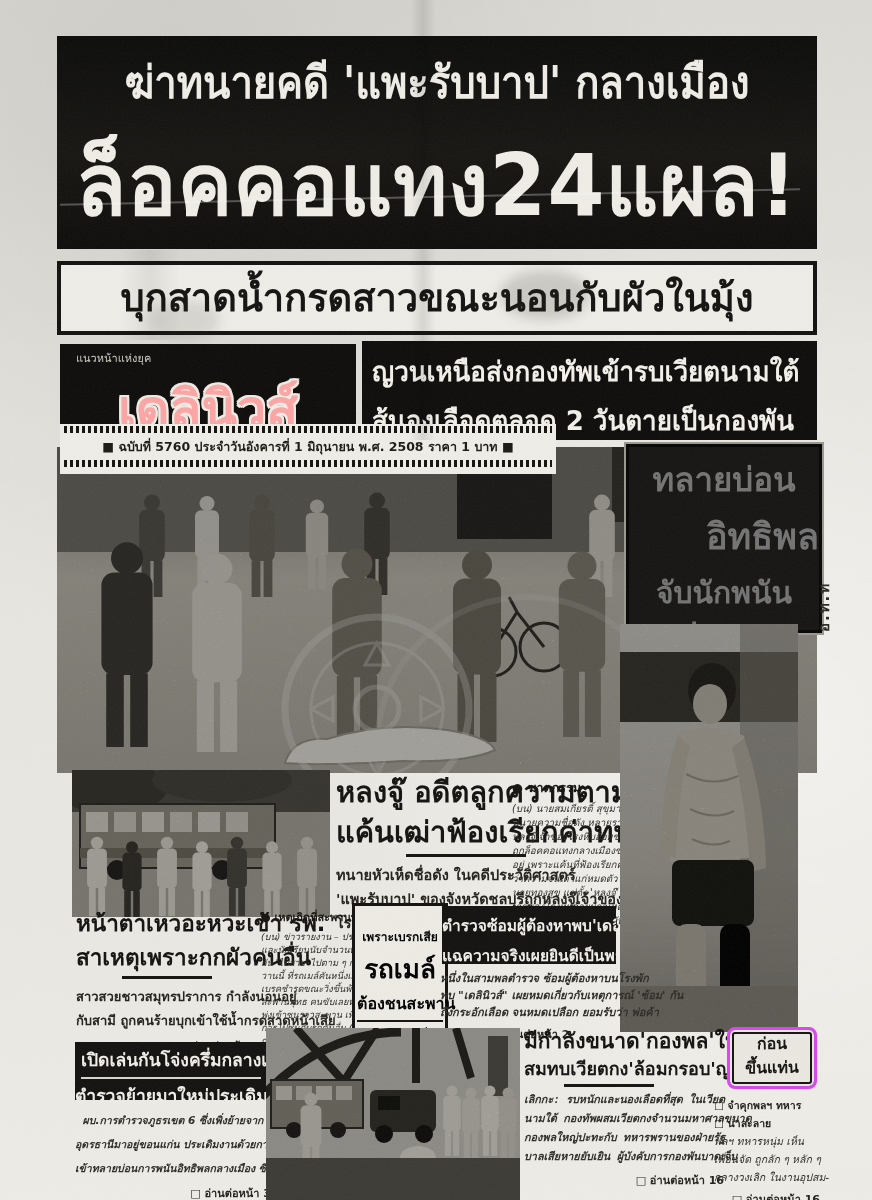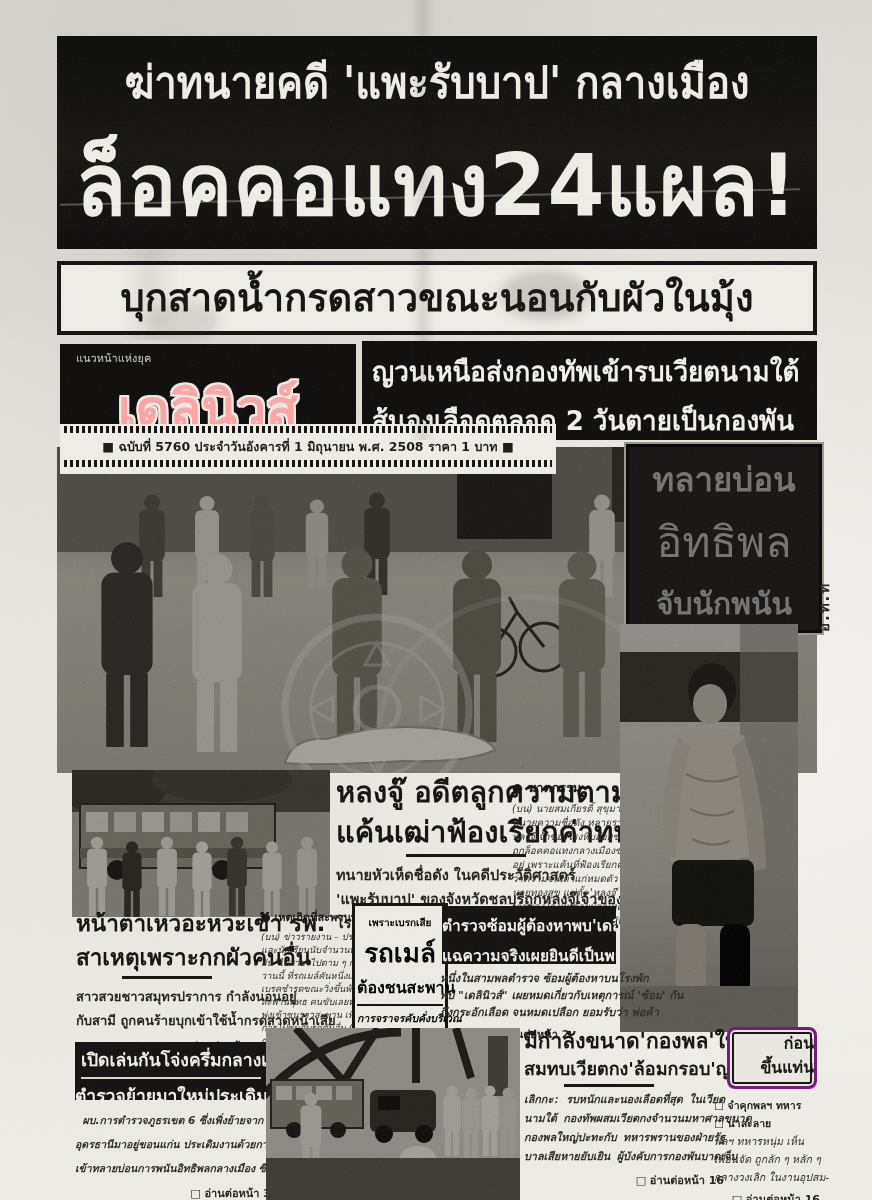--- a/index.html
+++ b/index.html
@@ -59,21 +59,21 @@
   .dateline-text{font-size:12.5px;font-weight:bold;color:#1a1914;text-align:center;margin:4px 0 3px 0;white-space:nowrap;}
   
   .photo{overflow:hidden;background:#b2afa6;box-shadow:0 0 0 1px #8c897f inset;}
   
   .gamblingbox{
     left:626px;top:444px;width:190px;height:183px;
     background:#151412;border:3px solid #050505;outline:2px solid #9a978d;
     color:#737373;text-align:center;overflow:hidden;
   }
   .gamblingbox .g1{font-size:33px;font-weight:bold;margin-top:6px;}
-  .gamblingbox .g2{font-size:43px;font-weight:normal;margin-top:2px;}
+  .gamblingbox .g2{font-size:36px;font-weight:bold;margin-top:2px;text-align:right;}
   .gamblingbox .g3{font-size:30px;font-weight:bold;margin-top:4px;}
   .gamblingbox .g4{font-size:36px;font-weight:bold;margin-top:2px;}
   .marginnote{
     left:812px;top:572px;width:20px;height:70px;
     font-size:15px;font-weight:bold;color:#2a2822;
     writing-mode:vertical-rl;transform:rotate(180deg);text-align:center;letter-spacing:2px;
   }
   
   .hl-big{font-weight:bold;color:#131210;white-space:nowrap;}
   .body-sm{color:#23211c;}
@@ -90,21 +90,21 @@
   .acidart{left:76px;top:906px;width:182px;}
   .acidart .h{font-size:22.5px;line-height:34px;text-align:center;}
   .acidart .b{font-size:13px;font-weight:bold;line-height:24px;white-space:nowrap;}
   .bridgecol{left:261px;top:908px;width:92px;}
   .bridgecol .tinyline{font-size:9.2px;line-height:13px;}
   
   .busbox{
     left:352px;top:903px;width:86px;height:130px;
     border:3px solid #121110;background:#edebe4;text-align:center;padding:2px;
   }
-  .busbox .b1{font-size:10px;font-weight:bold;margin-top:7px;white-space:nowrap;}
+  .busbox .b1{font-size:12px;font-weight:bold;margin-top:19px;white-space:nowrap;}
   .busbox .b2{font-size:26px;font-weight:bold;margin-top:2px;}
   .busbox .b3{font-size:16px;font-weight:bold;margin-top:2px;white-space:nowrap;border-bottom:2px solid #121110;padding-bottom:4px;}
   .busbox .b4{font-size:10.5px;font-style:italic;font-weight:bold;margin-top:4px;white-space:nowrap;}
   .busbox .cont{font-size:9.5px;text-align:center;}
   
   .policehead{
     left:442px;top:906px;width:174px;height:58px;
     background:#121110;color:#f1efe8;text-align:center;overflow:hidden;
   }
   .policehead div{font-size:15.5px;font-weight:bold;white-space:nowrap;}
@@ -124,23 +124,23 @@
   .gamblingbody .tinyline{font-size:10.5px;line-height:24px;font-weight:bold;}
   
   .warart{left:524px;top:1026px;width:200px;}
   .warart .h1{font-size:21px;line-height:30px;}
   .warart .h2{font-size:18px;line-height:26px;}
   .warart .u{width:90px;height:3px;background:#14130f;margin:2px 0 4px 40px;}
   .warart .tinyline{font-size:10.8px;line-height:19px;font-weight:bold;font-family:Liberation Mono, monospace;}
   
   .stampbox{
     left:727px;top:1027px;width:84px;height:56px;
-    border:3px solid #701a75;border-radius:8px;
+    border:3px solid #d946ef;border-radius:8px;
     box-shadow:0 0 0 2px #e9e7e0 inset,0 0 0 4px #14130f inset;
-    text-align:right;color:#14130f;background:#eae8e1;
+    text-align:center;color:#14130f;background:#eae8e1;
   }
   .stampbox div{font-size:16px;font-weight:bold;line-height:24px;transform:rotate(-1deg);}
   .pressitems{left:714px;top:1096px;width:106px;}
   .pressitems .it{font-size:10.5px;font-weight:bold;color:#1c1b16;line-height:18px;white-space:nowrap;}
   .pressitems .tinyline{font-size:10.5px;line-height:18px;}
   .noise{left:0;top:0;width:872px;height:1200px;opacity:.06;pointer-events:none;}
   .fold{pointer-events:none;background:linear-gradient(90deg,transparent,rgba(0,0,0,.10),transparent);}
 </style>
 </head>
 <body>

